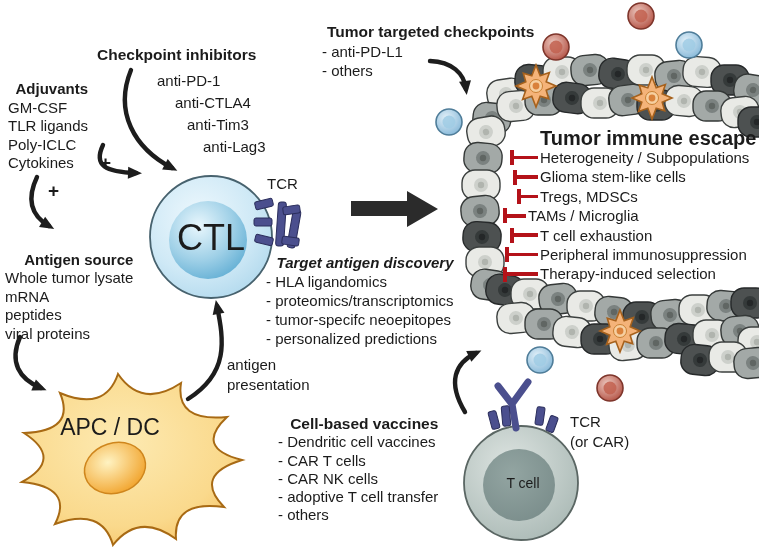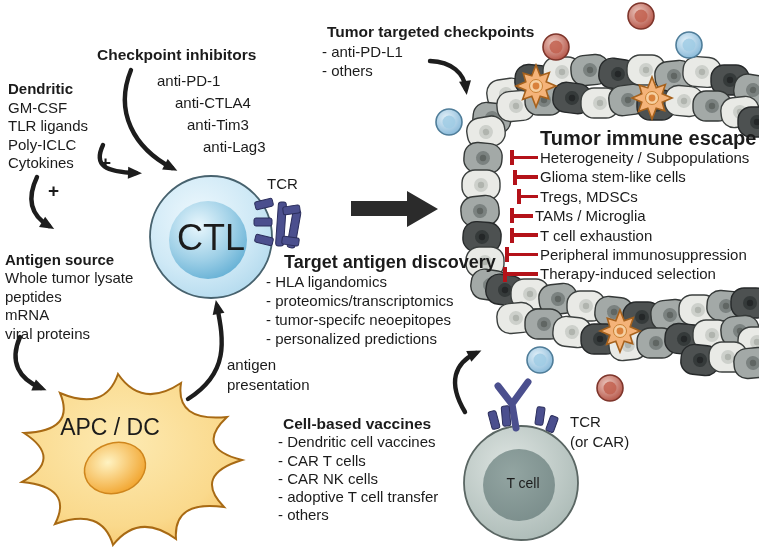--- a/index.html
+++ b/index.html
@@ -1,53 +1,53 @@
 <!DOCTYPE html>
 <html><head>
 <meta charset="utf-8">
 <style>
   :root{ --red:#b41219; --ink:#1b1b1b; }
   html,body{margin:0;padding:0;background:#fff;}
   #stage{position:relative;width:759px;height:559px;background:#fff;overflow:hidden;
          font-family:"Liberation Sans", sans-serif;color:var(--ink);font-size:15px;}
   #art{position:absolute;left:0;top:0;z-index:1;}
   .txtblock{position:absolute;z-index:2;white-space:nowrap;}
-  .b{font-weight:700;}
+  .b{font-weight:700;text-align:right;}
   
   #checkpoint-title{left:97px;top:46px;font-size:15.5px;}
   #checkpoint-list{left:157px;top:70px;}
   #checkpoint-list .row{height:22px;line-height:22px;}
   #checkpoint-list .row:nth-child(2){margin-left:18px;}
   #checkpoint-list .row:nth-child(3){margin-left:30px;}
   #checkpoint-list .row:nth-child(4){margin-left:46px;}
   
   #adjuvants{left:8px;top:80px;line-height:18.6px;}
   #antigen-source{left:5px;top:227px;line-height:18.4px;margin-top:24px;}
   .plus{position:absolute;z-index:2;font-size:19px;font-weight:600;}
   #plus-a{left:100px;top:152px;} #plus-b{left:48px;top:180px;}
   
   #tumor-targeted{left:322px;top:22px;line-height:19.5px;}
   #tumor-targeted .t{margin-left:5px;font-size:15.5px;}
   #target-antigen{left:266px;top:253px;line-height:19px;}
-  #target-antigen .t{margin-left:18px;font-size:18px;}
+  #target-antigen .t{margin-left:5px;font-size:15px;font-style:italic;}
   #antigen-presentation{left:227px;top:355px;line-height:19.5px;}
   #cell-based{left:278px;top:415px;line-height:18.3px;}
   #cell-based .t{margin-left:5px;font-size:15.5px;}
   
   #tumor-escape{left:502px;top:129px;}
   #tumor-escape .t{margin-left:38px;font-size:20px;line-height:19px;}
   #escape-list .row{display:flex;align-items:center;height:19.4px;line-height:19.4px;}
   #escape-list .txt{margin-left:2px;}
   .tbar{position:relative;height:15px;flex:none;}
   .tbar::before{content:'';position:absolute;left:0;top:0;width:3.6px;height:100%;background:var(--red);}
   .tbar::after{content:'';position:absolute;left:0;top:5.7px;width:100%;height:3.6px;background:var(--red);}
   #escape-list .row:nth-child(1){margin-left:8px;text-align:center;}  #escape-list .row:nth-child(1) .tbar{width:28px;}
   #escape-list .row:nth-child(2){margin-left:11px;} #escape-list .row:nth-child(2) .tbar{width:25px;}
   #escape-list .row:nth-child(3){margin-left:15px;} #escape-list .row:nth-child(3) .tbar{width:21px;}
-  #escape-list .row:nth-child(4){margin-left:8px;} #escape-list .row:nth-child(4) .tbar{width:23px;}
+  #escape-list .row:nth-child(4){margin-left:1px;} #escape-list .row:nth-child(4) .tbar{width:23px;}
   #escape-list .row:nth-child(5){margin-left:8px;}  #escape-list .row:nth-child(5) .tbar{width:28px;}
   #escape-list .row:nth-child(6){margin-left:3px;align-items:center;}  #escape-list .row:nth-child(6) .tbar{width:33px;}
   #escape-list .row:nth-child(7){margin-left:1px;}  #escape-list .row:nth-child(7) .tbar{width:35px;}
   
   .celllabel{position:absolute;z-index:2;transform:translate(-50%,-50%);white-space:nowrap;}
   #ctl-label{left:211px;top:238px;font-size:36px;}
   #apc-label{left:110px;top:427px;font-size:23px;}
   #tcell-label{left:523px;top:483px;font-size:14px;}
   #tcr-ctl{left:267px;top:175px;}
   #tcr-car{left:570px;top:412px;line-height:19.5px;}
@@ -471,37 +471,37 @@
 
   <div class="txtblock b" id="checkpoint-title">Checkpoint inhibitors</div>
   <div class="txtblock" id="checkpoint-list">
       <div class="row">anti-PD-1</div>
       <div class="row">anti-CTLA4</div>
       <div class="row">anti-Tim3</div>
       <div class="row">anti-Lag3</div>
     </div>
 
   <div class="txtblock" id="adjuvants">
-    <div class="b">Dendritic</div>
+    <div class="b">Adjuvants</div>
     <div>
         <div class="row">GM-CSF</div>
         <div class="row">TLR ligands</div>
         <div class="row">Poly-ICLC</div>
         <div class="row">Cytokines</div>
       </div>
   </div>
   <div class="plus" id="plus-a">+</div>
   <div class="plus" id="plus-b">+</div>
 
   <div class="txtblock" id="antigen-source">
     <div class="b">Antigen source</div>
     <div>
         <div class="row">Whole tumor lysate</div>
+        <div class="row">mRNA</div>
         <div class="row">peptides</div>
-        <div class="row">mRNA</div>
         <div class="row">viral proteins</div>
       </div>
   </div>
 
   <div class="txtblock" id="tumor-targeted">
     <div class="b t">Tumor targeted checkpoints</div>
     <div>
         <div class="row">- anti-PD-L1</div>
         <div class="row">- others</div>
       </div>

